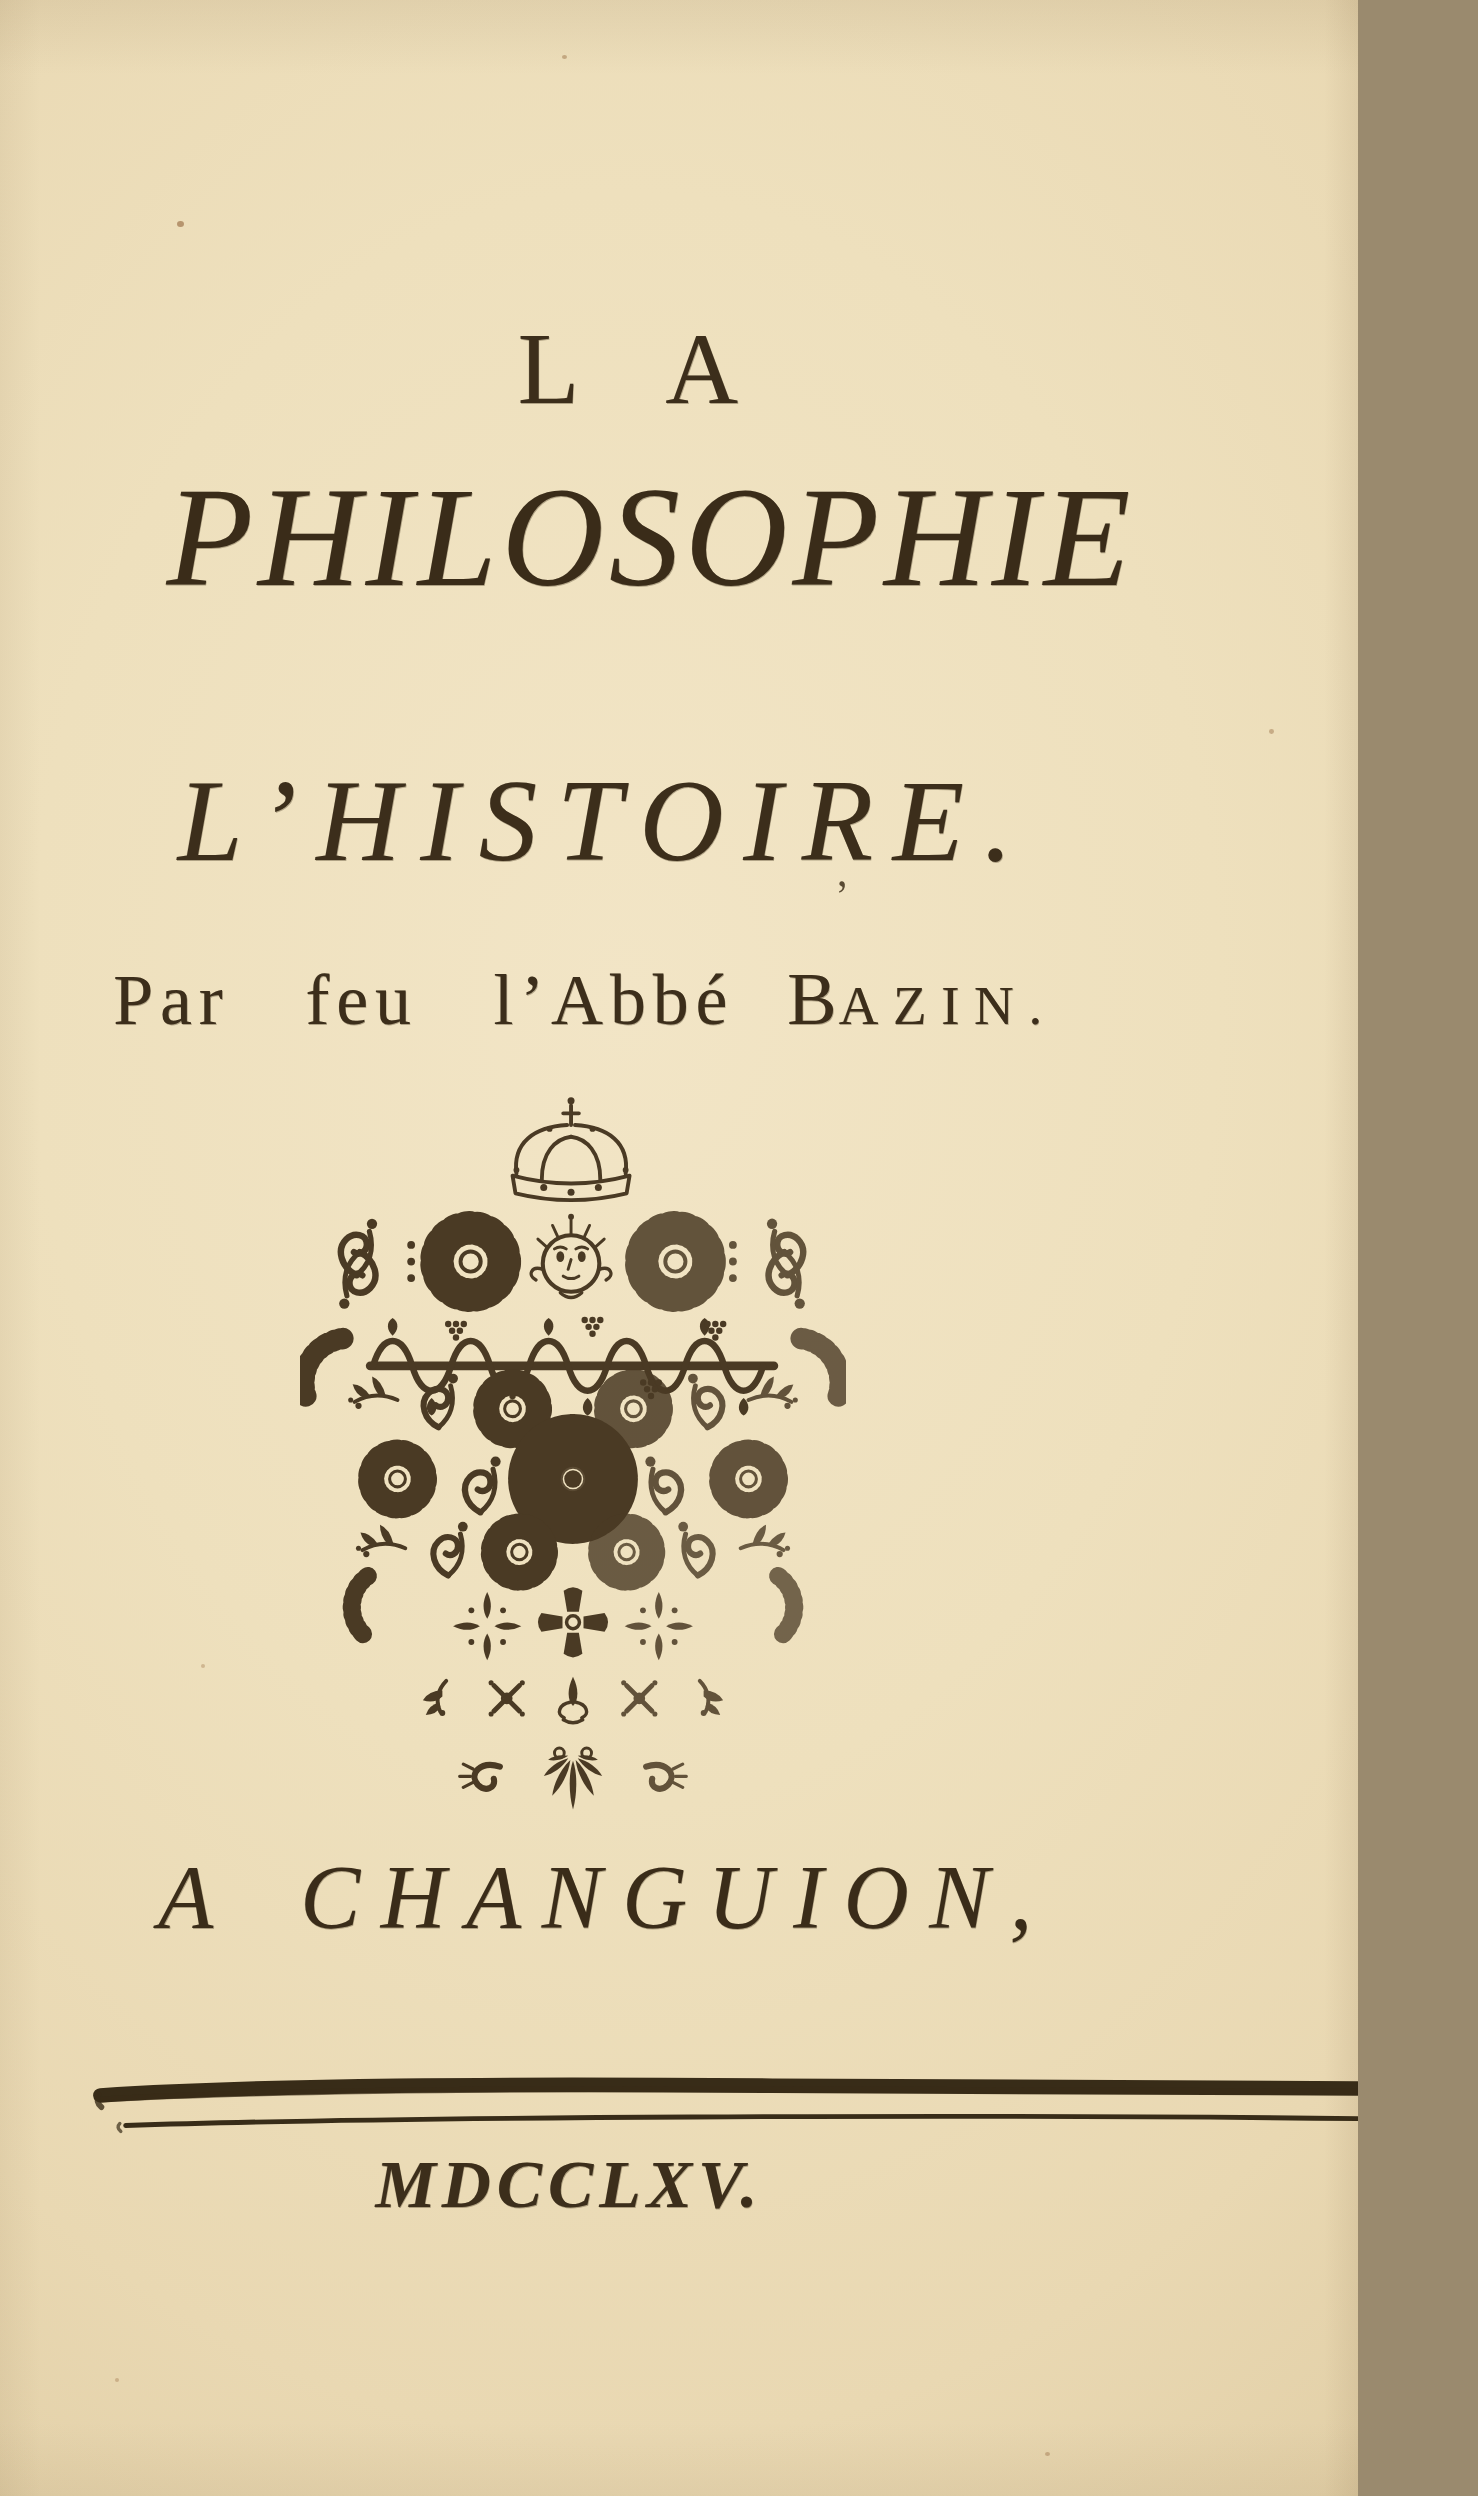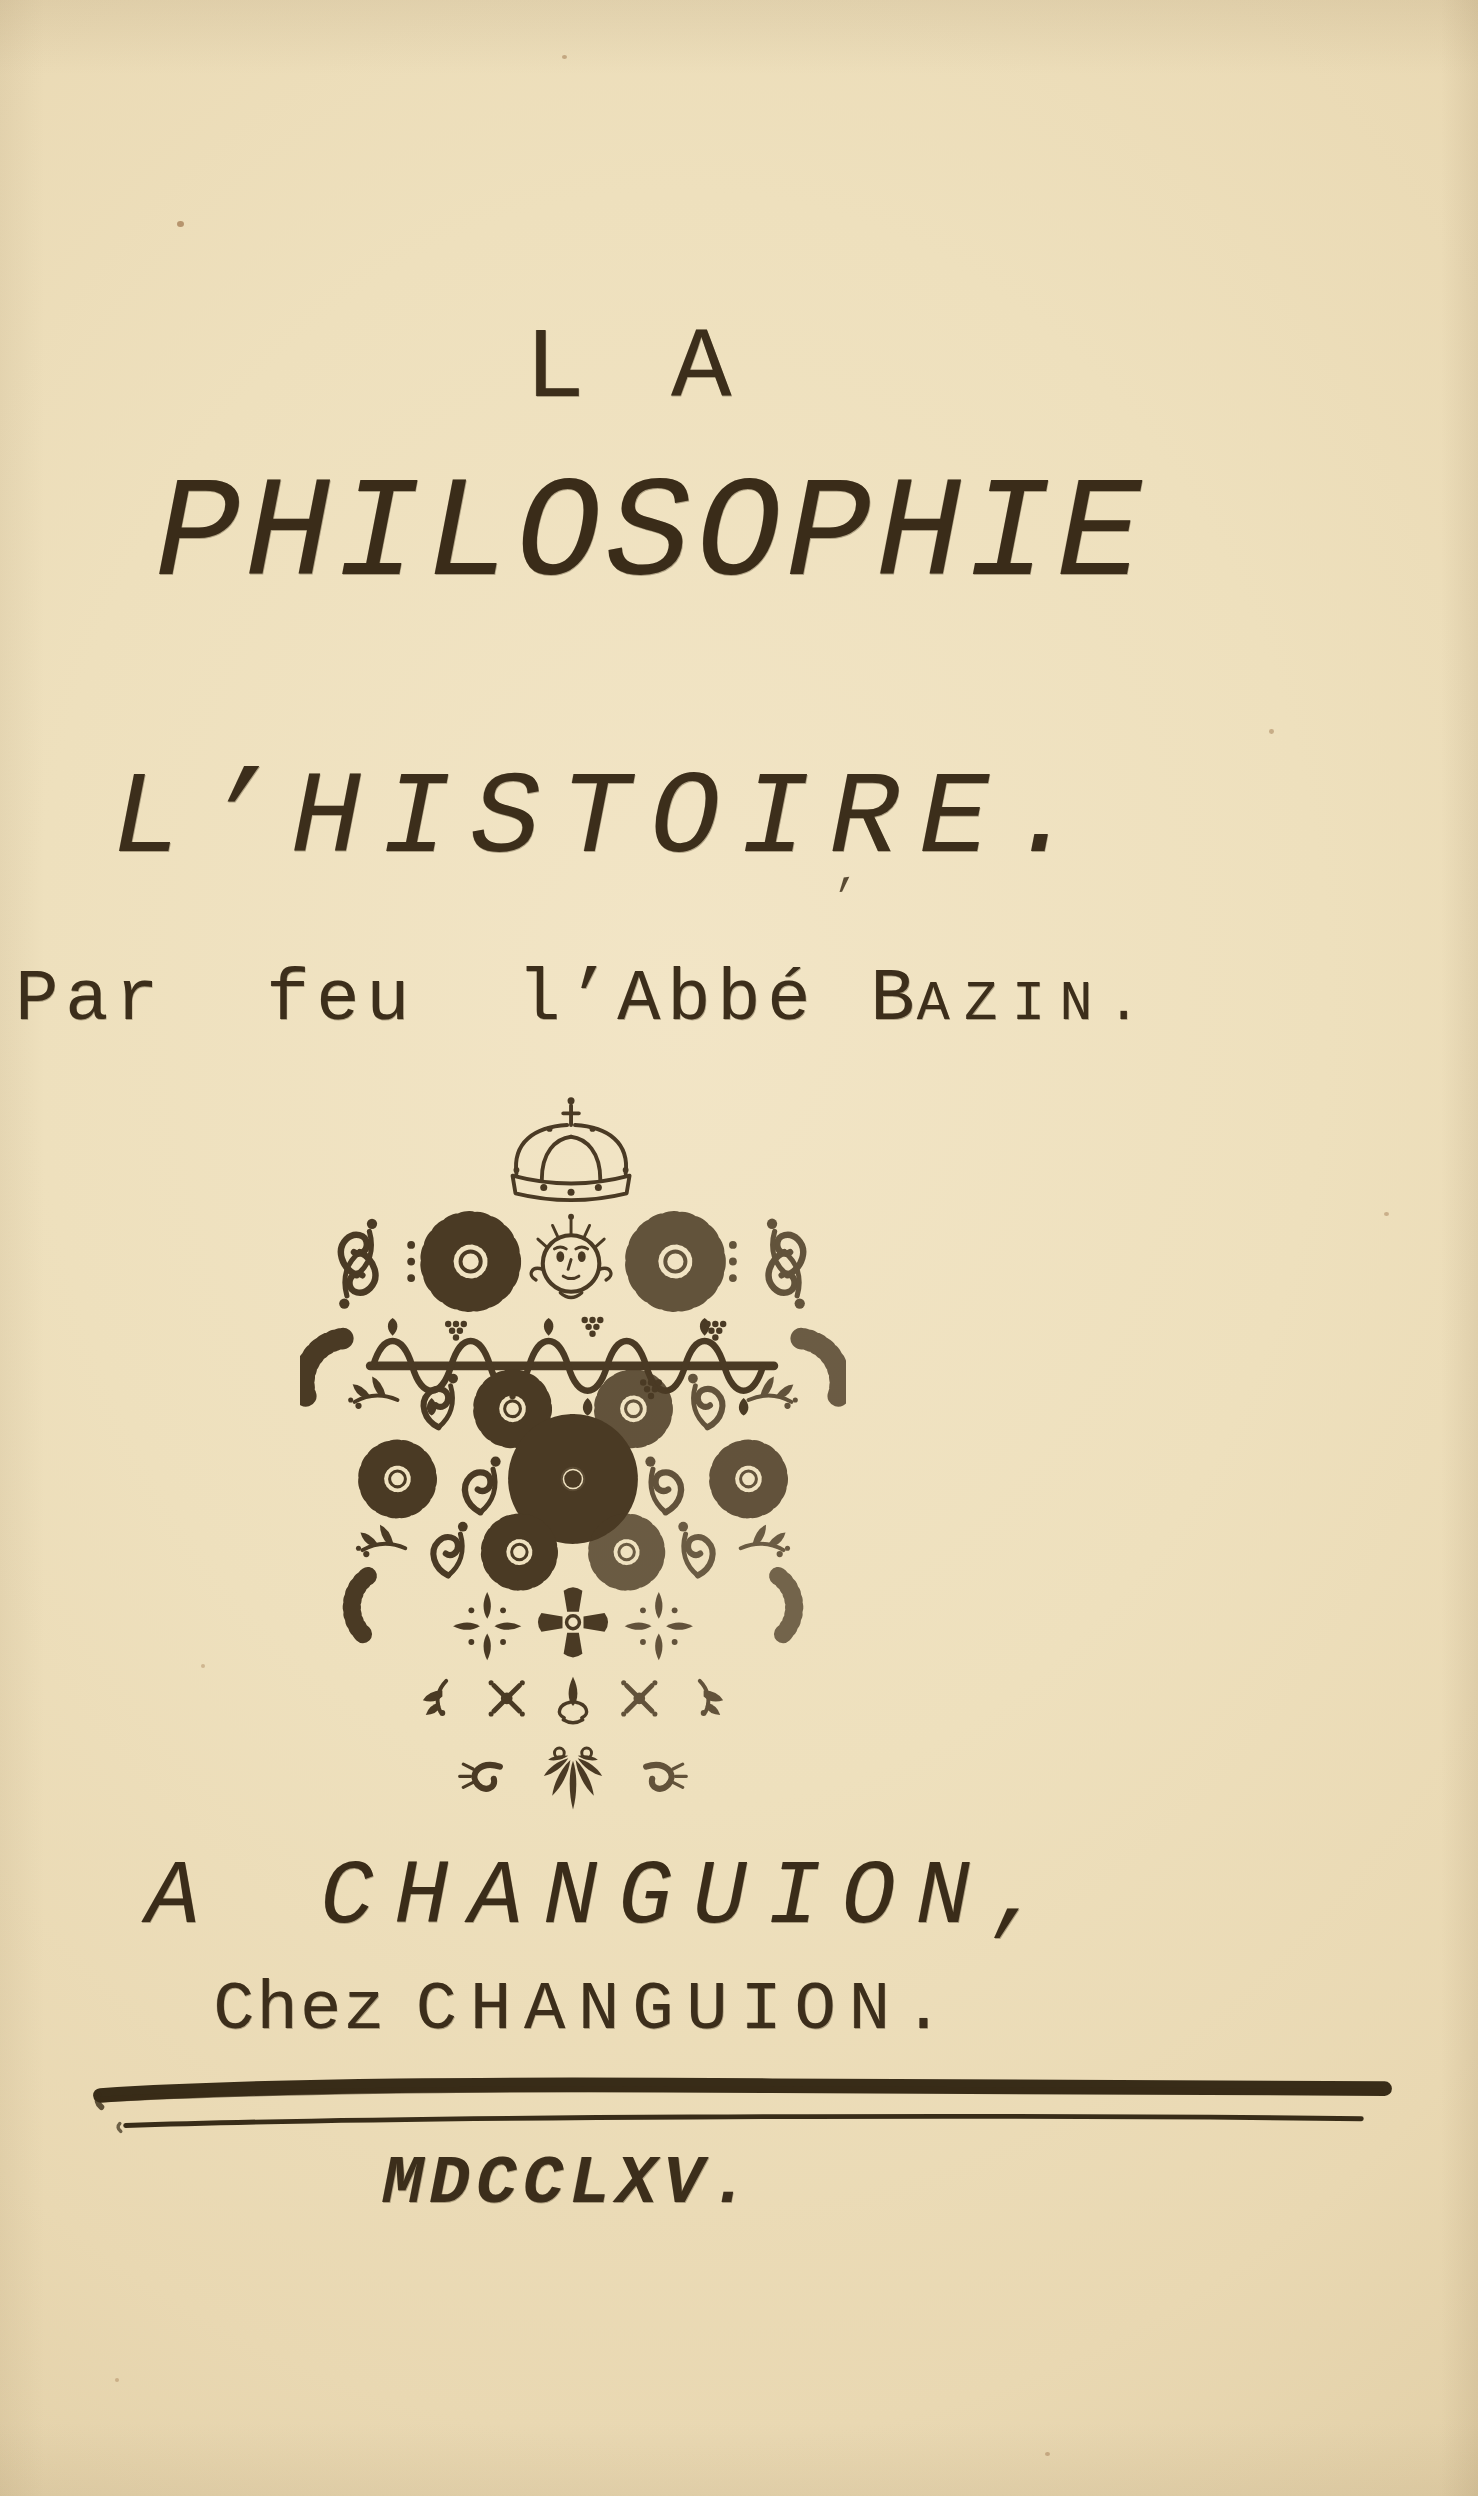--- a/index.html
+++ b/index.html
@@ -1,20 +1,20 @@
 <!DOCTYPE html>
 <html><head>
 <meta charset="utf-8">
 <style>
   html,body{margin:0;padding:0;background:#9a8a6e;}
   .page{
     position:relative;
-    width:1478px;height:2497px;
+    width:1358px;height:2497px;
     overflow:hidden;
-    font-family:Liberation Mono, monospace;
+    font-family:Liberation Serif, serif;
     background:
       linear-gradient(180deg, rgba(120,92,52,.10) 0%, rgba(120,92,52,0) 3%),
       linear-gradient(0deg, rgba(120,92,52,.08) 0%, rgba(120,92,52,0) 3%),
       linear-gradient(270deg, rgba(110,82,46,.10) 0%, rgba(110,82,46,0) 2.5%),
       linear-gradient(90deg, rgba(110,82,46,.07) 0%, rgba(110,82,46,0) 3%),
       radial-gradient(ellipse 115% 85% at 46% 40%, #f2e5c6 0%, #eee0bd 38%, #e9d8b2 68%, #e0cda4 90%, #d8c296 100%);
   }
   .content{position:absolute;left:0;top:0;width:1170px;height:100%;}
   .line{position:absolute;left:0;width:100%;text-align:center;line-height:1;color:#3c2e1b;
         text-shadow:0.6px 0.8px 0 rgba(60,45,24,.35), -0.3px -0.3px 0 rgba(60,45,24,.22);}
@@ -249,23 +249,20 @@
         <use href="#droop" transform="translate(410,612) scale(-1,1)"></use>
       </g>
 
       <use href="#scrollc" transform="translate(205,700) scale(1.25)"></use>
       <use href="#palmette" transform="translate(280,688)"></use>
       <use href="#scrollc" transform="translate(355,700) scale(-1.25,1.25)" opacity="0.85"></use>
     </svg>
 
     <div class="line city">A CHANGUION,</div>
 
-    <div class="line pubrow">
-      <span class="chez">Chez</span><span class="pub">CHANGUION.</span>
-    </div>
 
     <div class="line year">MDCCLXV.</div>
   </div>
 
   <svg class="rule-wrap" width="1305" height="68" viewBox="0 0 1338 70" fill="none" stroke="#382c18" stroke-linecap="round">
     <path d="M8,21 C 180,10 420,9 700,11 C 960,13 1180,12 1330,14" stroke-width="15"></path>
     <path d="M10,25 C 200,15 500,13 820,15 C 1040,16 1220,15 1326,17" stroke-width="6" opacity="0.6"></path>
     <path d="M6,20 q-3,8 3,13" stroke-width="6" opacity="0.8"></path>
     <path d="M34,52 C 300,43 900,40 1306,45" stroke-width="5"></path>
     <path d="M28,50 q-4,4 1,8" stroke-width="3.5" opacity="0.7"></path>

